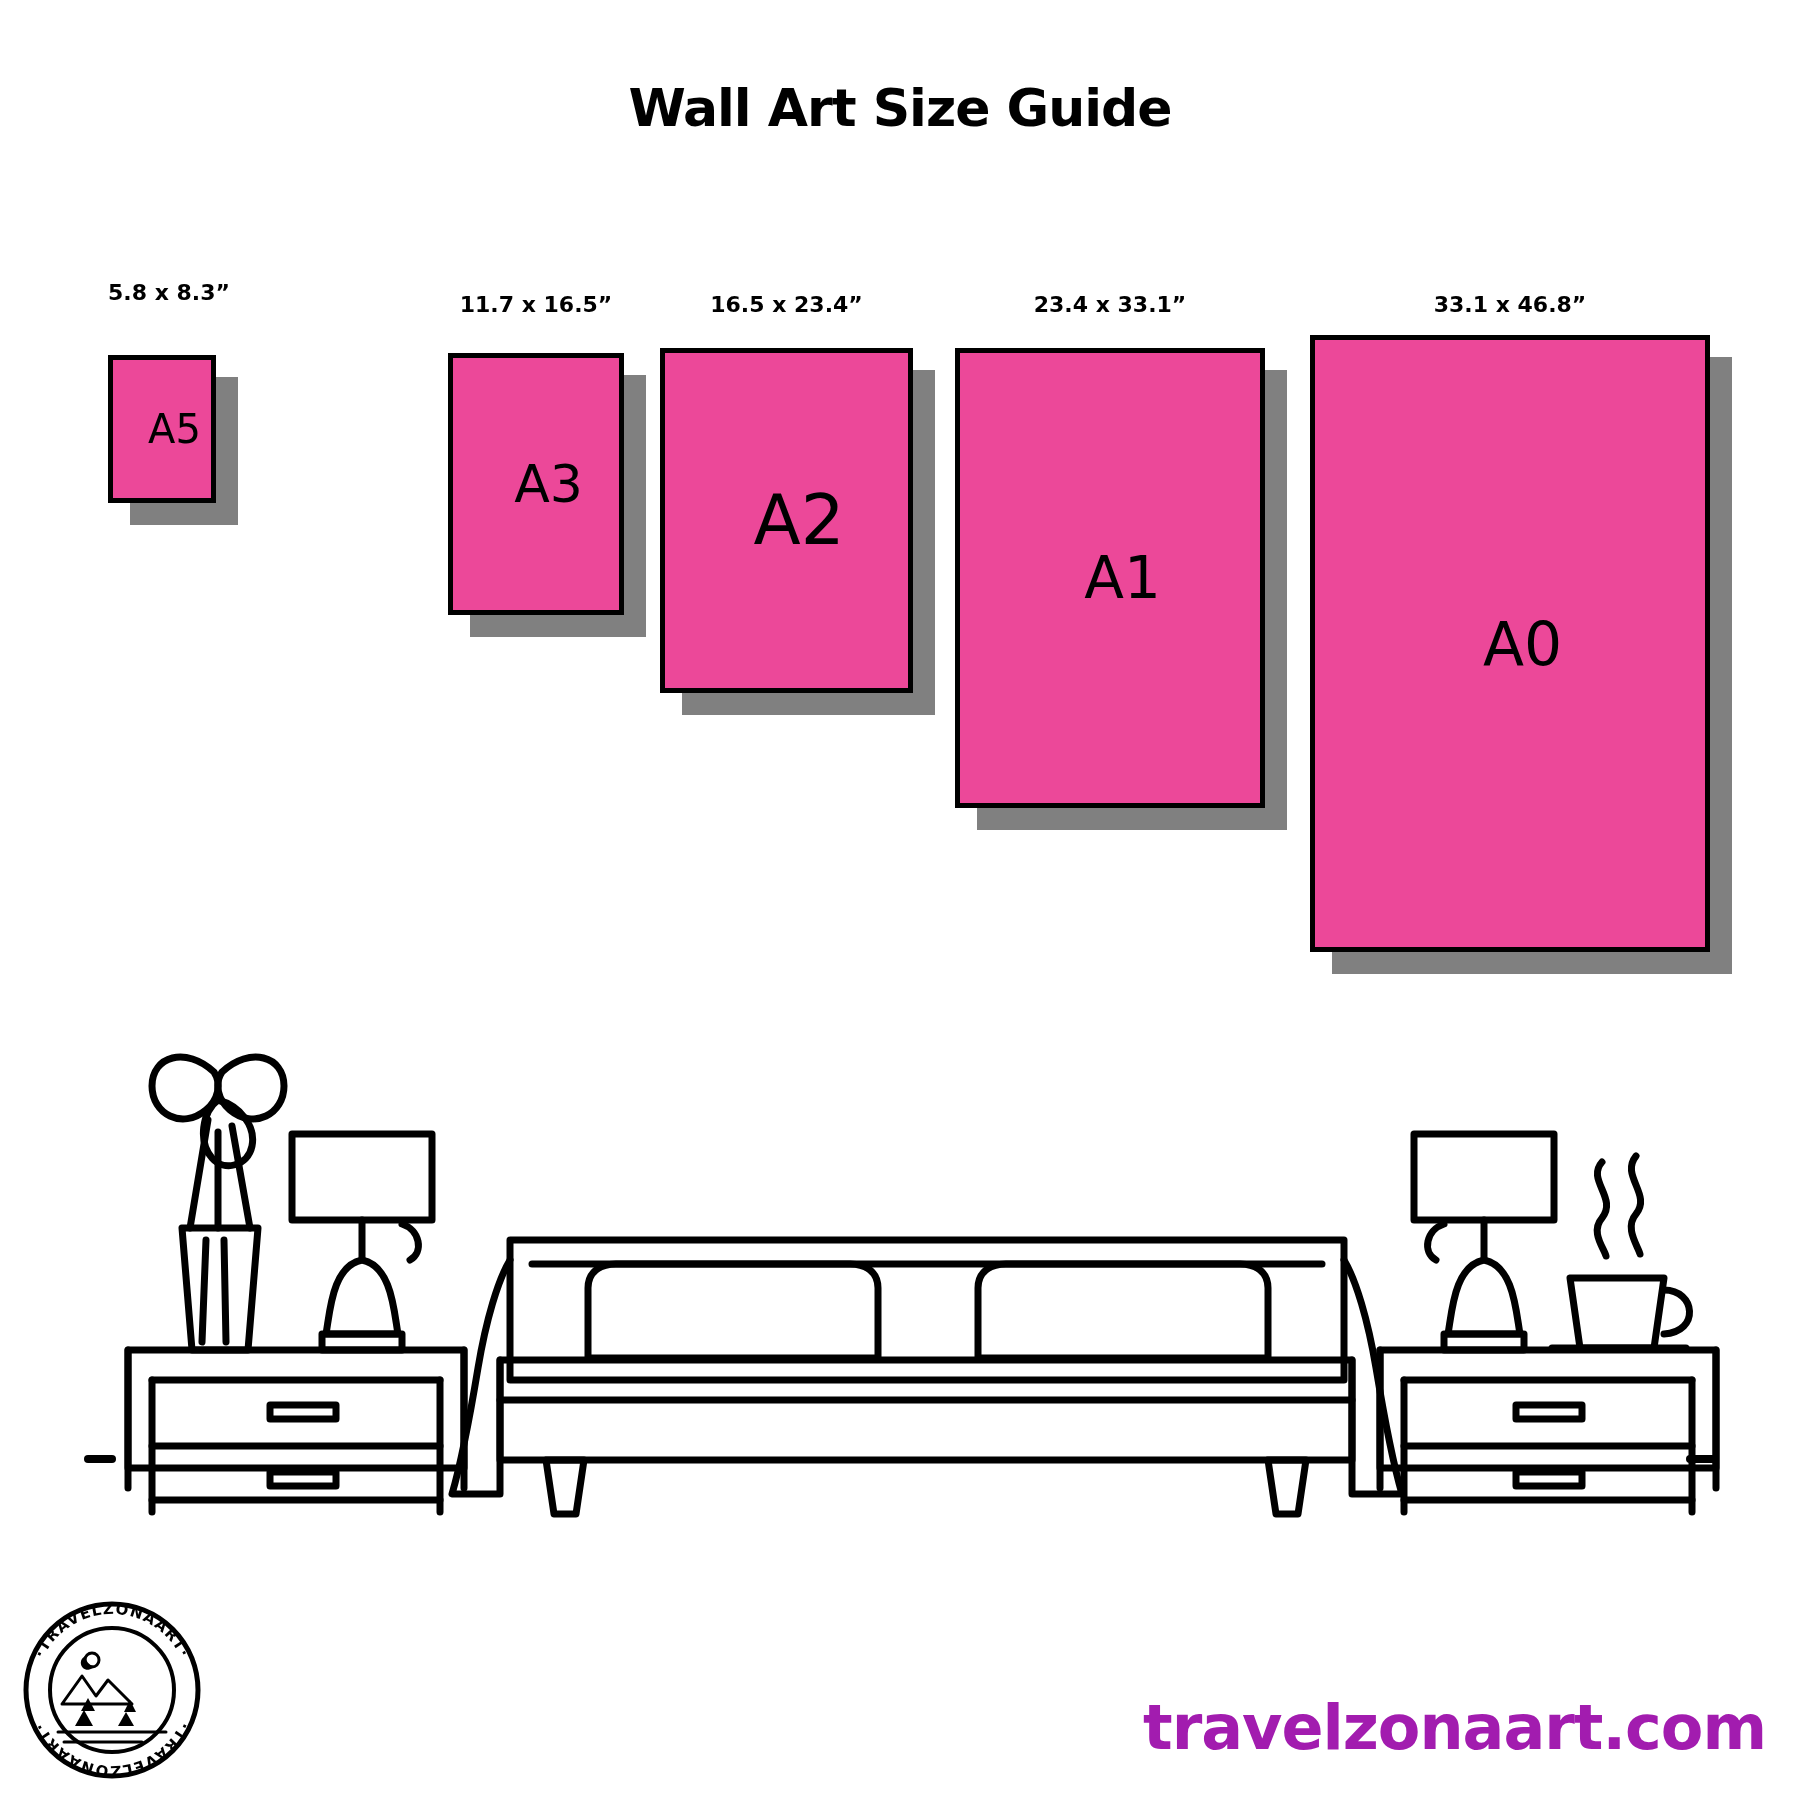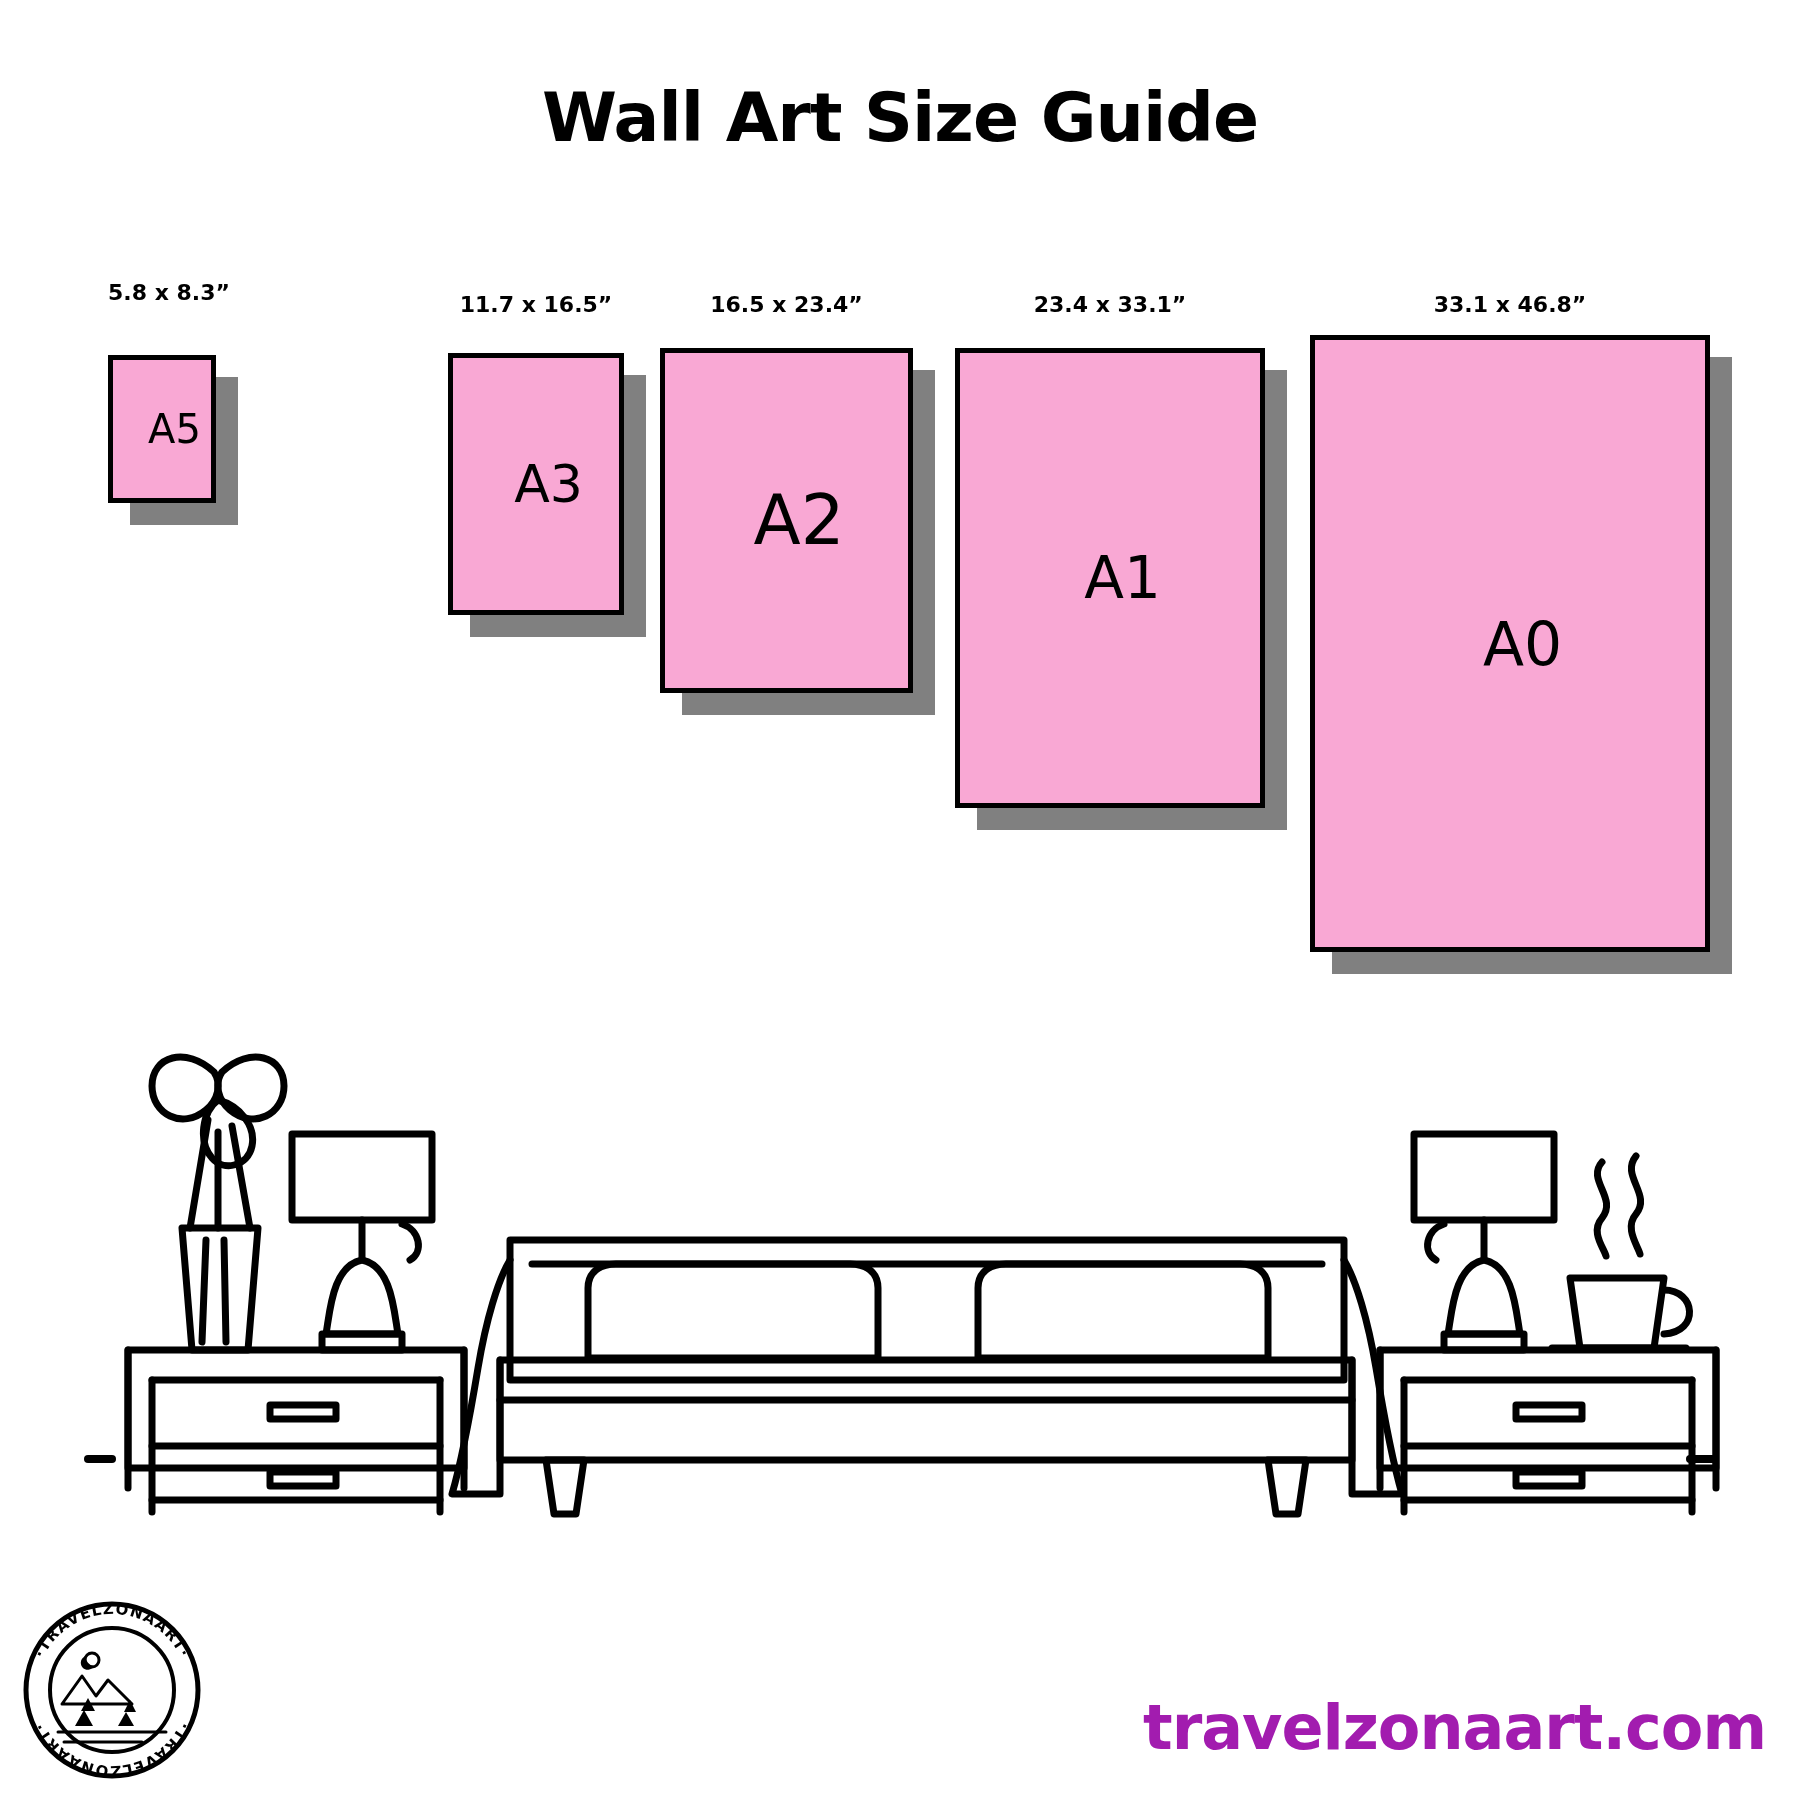--- a/index.html
+++ b/index.html
@@ -21,21 +21,21 @@
     height: 1800px;
   }
 
   
   .title {
     position: absolute;
     left: 0;
     top: 78px;
     width: 1800px;
     text-align: center;
-    font-size: 68px;
+    font-size: 52px;
     font-weight: bold;
     letter-spacing: -1px;
     color: #000;
     font-family: "DejaVu Sans", sans-serif;
   }
 
   
   #frames {
     position: absolute;
     left: 0;
@@ -55,21 +55,21 @@
     color: #000;
     font-family: "DejaVu Sans", sans-serif;
     white-space: nowrap;
   }
   .frame-shadow {
     position: absolute;
     background: #808080;
   }
   .frame-box {
     position: absolute;
-    background: #f9a8d4;
+    background: #ec4899;
     border: 5px solid #000000;
     box-sizing: border-box;
     display: flex;
     align-items: center;
     justify-content: center;
     padding-left: 25px;
   }
   .frame-name {
     font-family: "DejaVu Sans", sans-serif;
     font-weight: normal;

